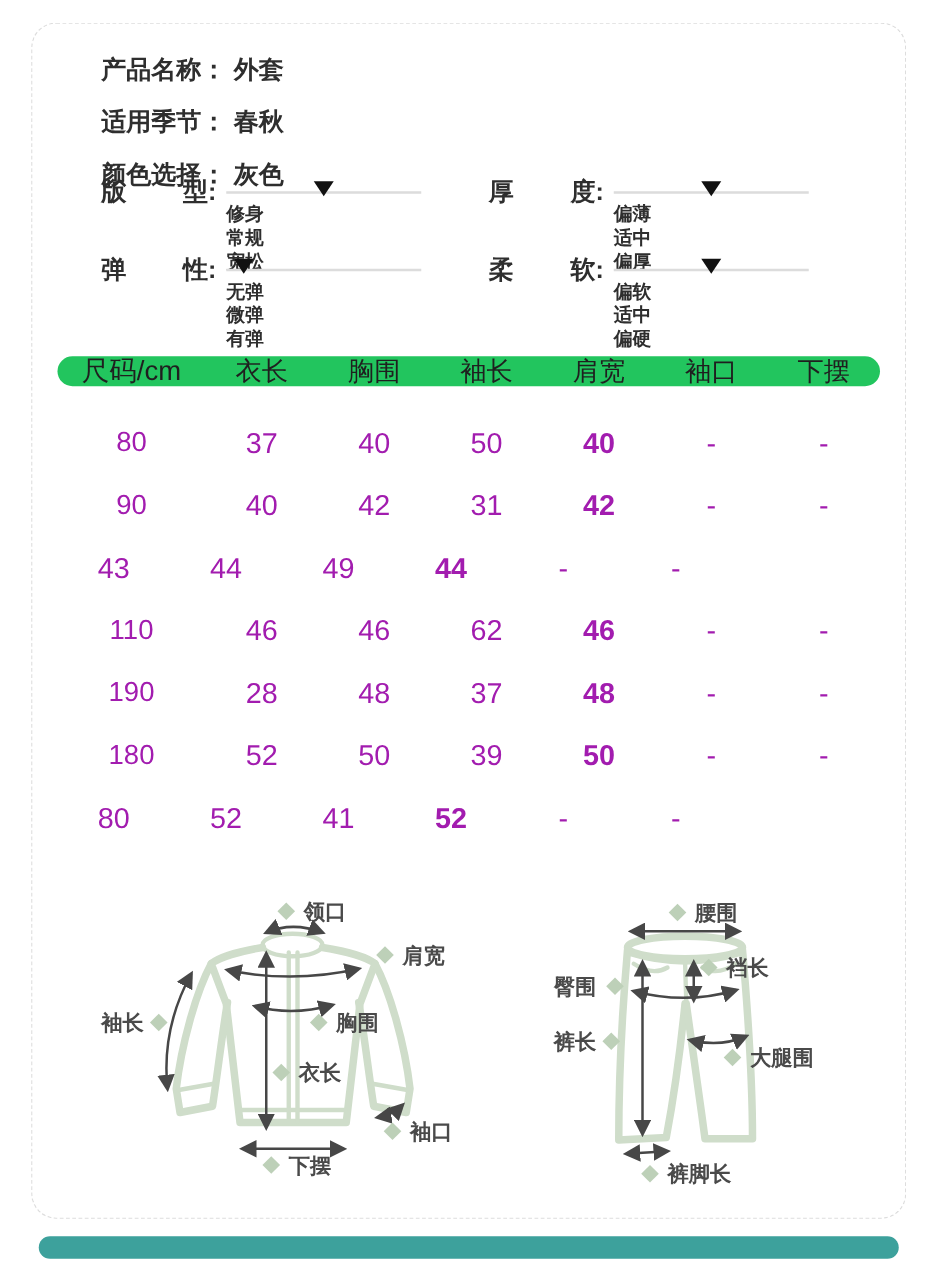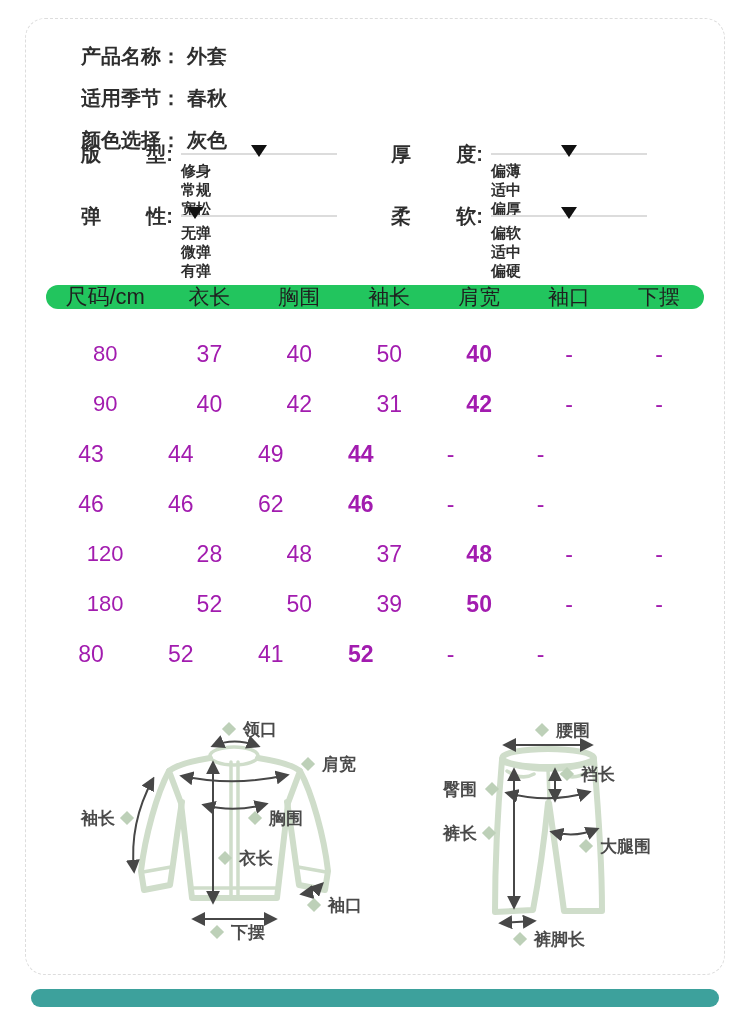--- a/index.html
+++ b/index.html
@@ -179,29 +179,30 @@
       </div>
       <div class="trow">
         <span class="cell c">43</span>
         <span class="cell c">44</span>
         <span class="cell c">49</span>
         <span class="cell c shoulder">44</span>
         <span class="cell c">-</span>
         <span class="cell c">-</span>
       </div>
       <div class="trow">
+        <span class="cell c0">110</span>
         <span class="cell c">46</span>
         <span class="cell c">46</span>
         <span class="cell c">62</span>
         <span class="cell c shoulder">46</span>
         <span class="cell c">-</span>
         <span class="cell c">-</span>
       </div>
       <div class="trow">
-        <span class="cell c0">120</span>
+        <span class="cell c0">190</span>
         <span class="cell c">28</span>
         <span class="cell c">48</span>
         <span class="cell c">37</span>
         <span class="cell c shoulder">48</span>
         <span class="cell c">-</span>
         <span class="cell c">-</span>
       </div>
       <div class="trow">
         <span class="cell c0">180</span>
         <span class="cell c">52</span>

